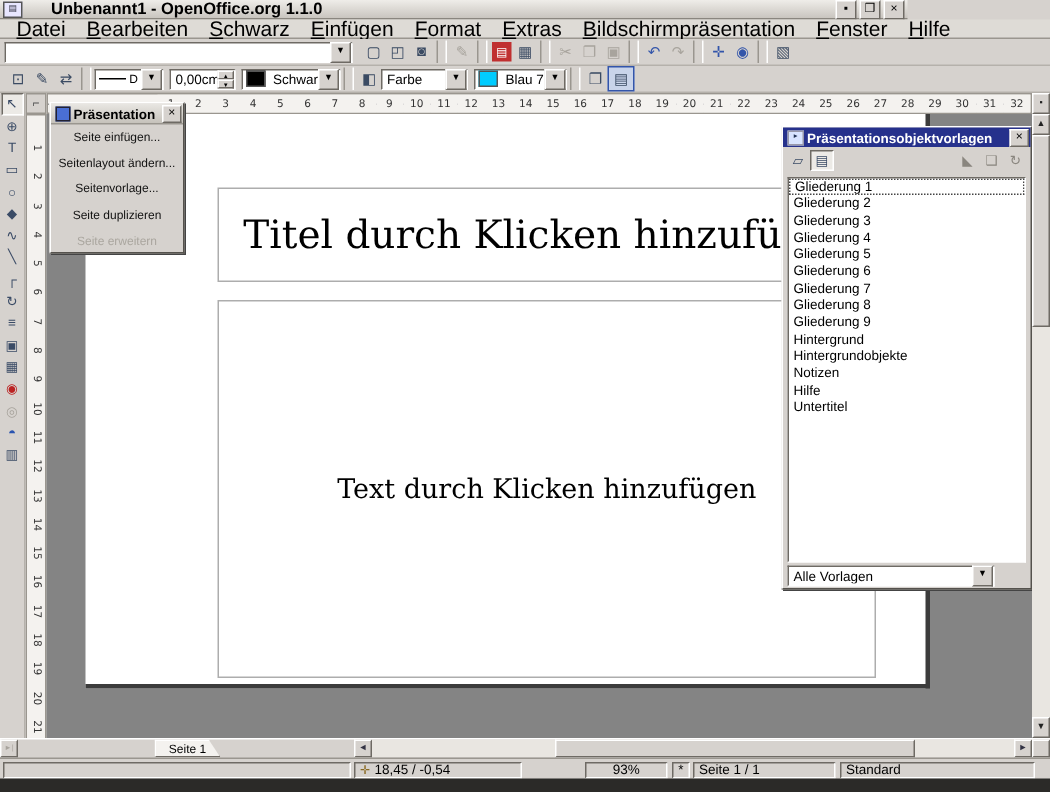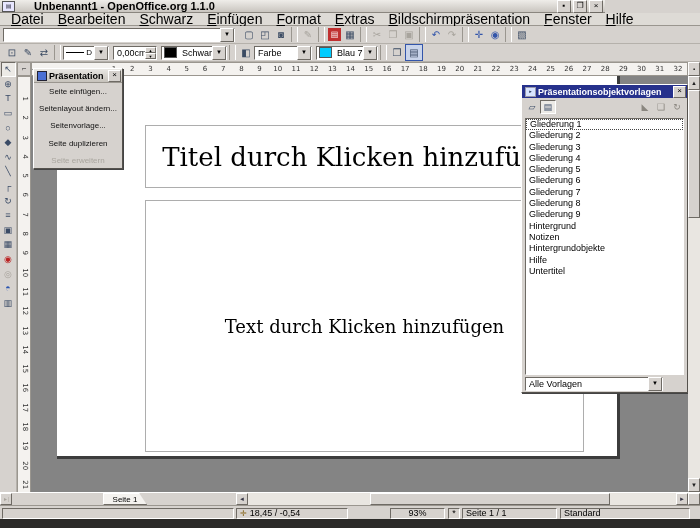--- a/index.html
+++ b/index.html
@@ -422,22 +422,22 @@
     <div class="sty-item selected"><span>Gliederung 1</span></div>
         <div class="sty-item"><span>Gliederung 2</span></div>
         <div class="sty-item"><span>Gliederung 3</span></div>
         <div class="sty-item"><span>Gliederung 4</span></div>
         <div class="sty-item"><span>Gliederung 5</span></div>
         <div class="sty-item"><span>Gliederung 6</span></div>
         <div class="sty-item"><span>Gliederung 7</span></div>
         <div class="sty-item"><span>Gliederung 8</span></div>
         <div class="sty-item"><span>Gliederung 9</span></div>
         <div class="sty-item"><span>Hintergrund</span></div>
+        <div class="sty-item"><span>Hintergrundobjekte</span></div>
         <div class="sty-item"><span>Notizen</span></div>
-        <div class="sty-item"><span>Hintergrundobjekte</span></div>
         <div class="sty-item"><span>Hilfe</span></div>
         <div class="sty-item"><span>Untertitel</span></div>
       </div>
     <div class="sty-combo combo">
       <span class="val">Alle Vorlagen</span>
       <span class="drop">▼</span>
     </div>
   </div>
 
   <div class="abs vscroll">

